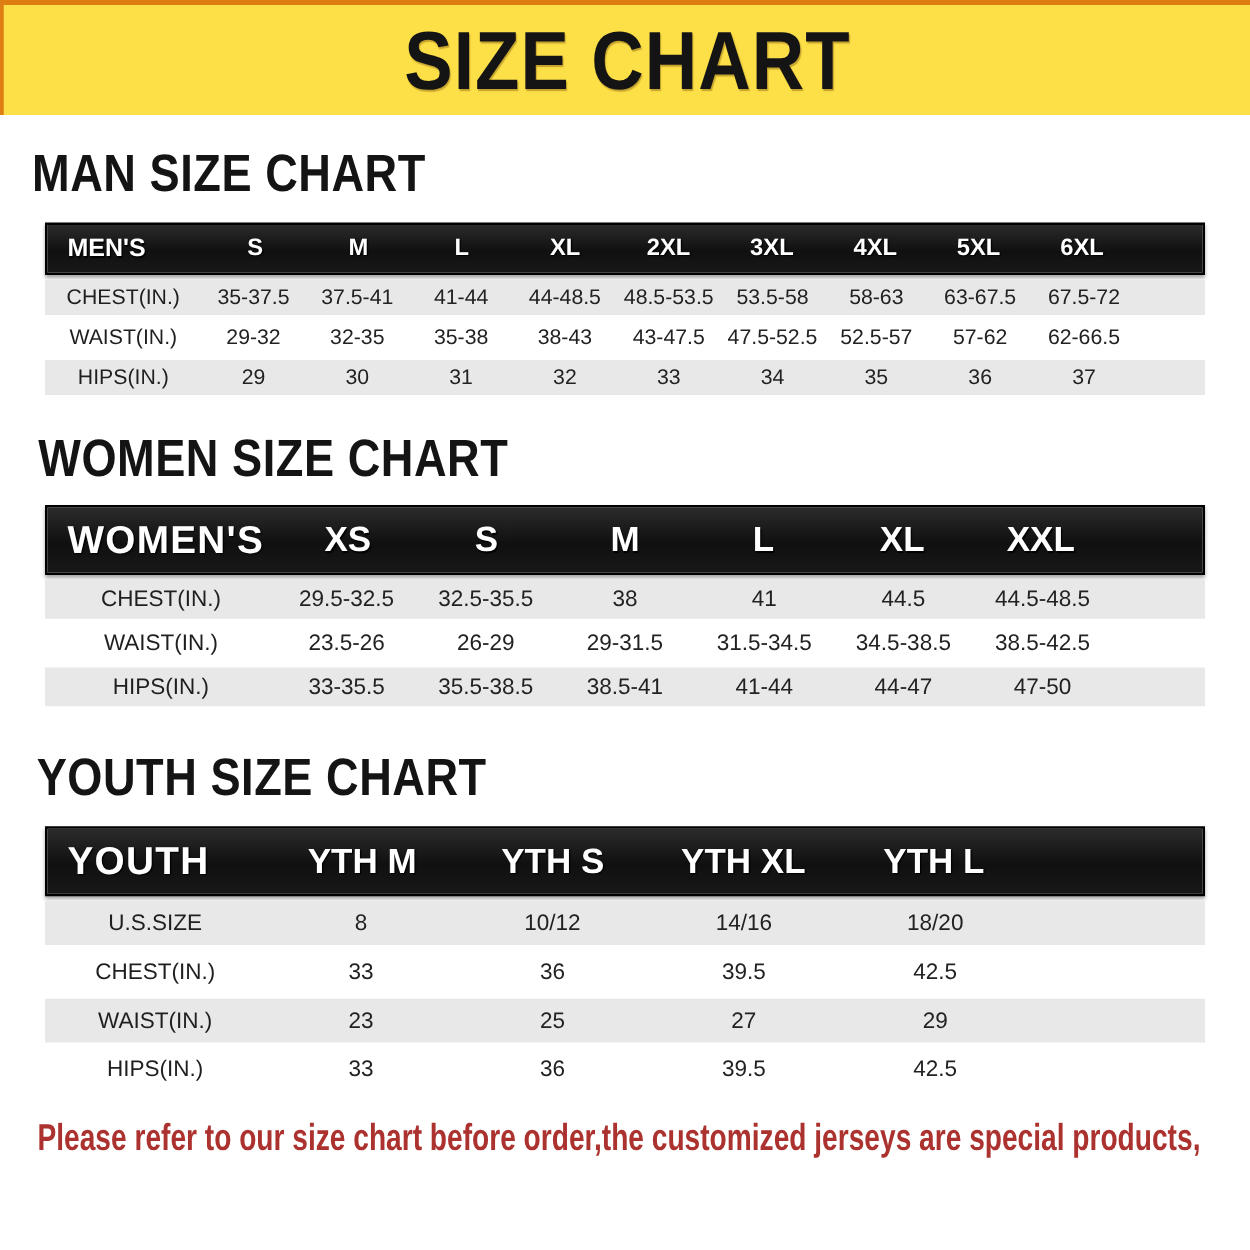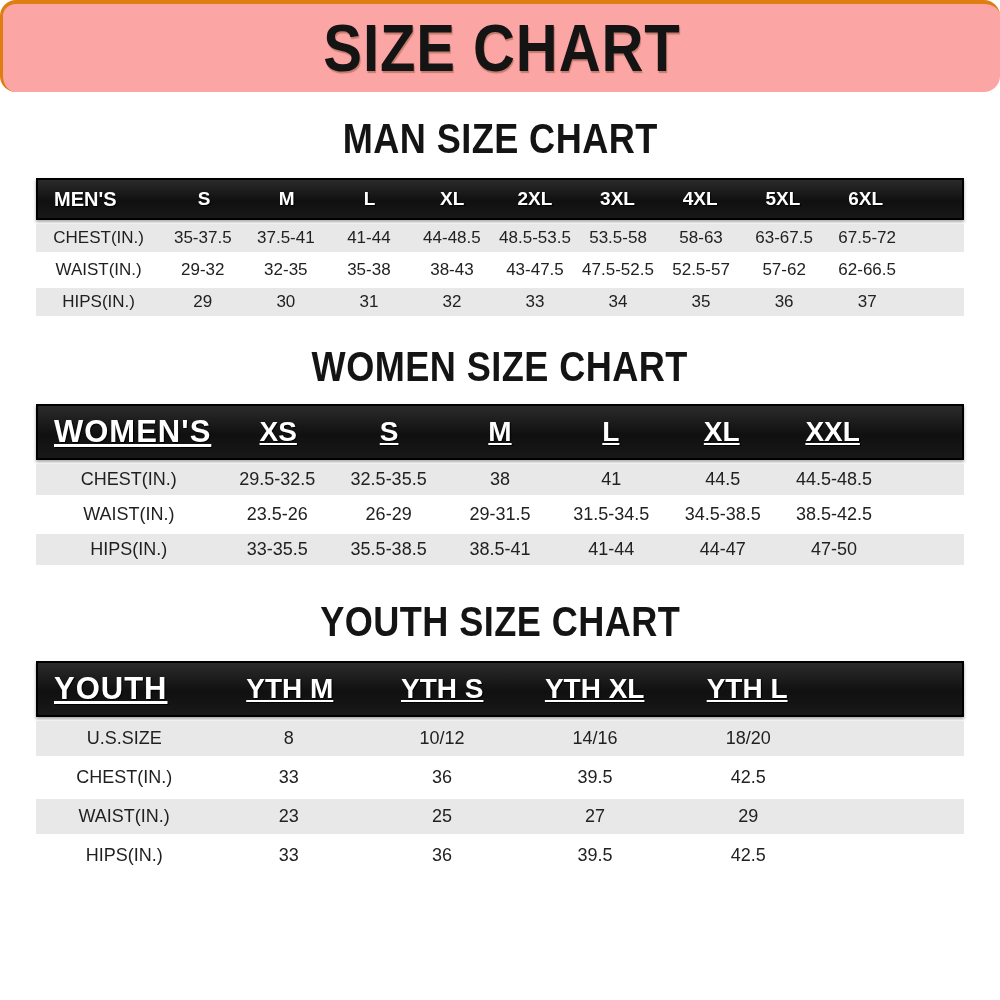--- a/index.html
+++ b/index.html
@@ -2,50 +2,50 @@
 <html><head>
 <meta charset="utf-8">
 <style>
   html,body{margin:0;padding:0;}
   body{
     width:1000px;height:1000px;background:#ffffff;
     font-family:"Liberation Sans",sans-serif;color:#1a1a1a;overflow:hidden;
   }
   
   .banner{
-    height:88px;background:#fca5a5;
+    height:88px;background:#fde047;
     border-top:4px solid #DE7D12;border-left:3px solid #DE7D12;
-    display:flex;align-items:center;justify-content:center;border-radius:16px;
+    display:flex;align-items:center;justify-content:center;
   }
   .banner-title{
     display:inline-block;font-weight:900;font-size:66px;line-height:1;
     color:#141414;letter-spacing:1px;transform:scaleX(.88);
     text-shadow:1px 2px 1px rgba(90,45,0,.35);white-space:nowrap;
   }
   
-  .section-heading{text-align:center;line-height:1;}
+  .section-heading{line-height:1;}
   .section-heading span{
     display:inline-block;font-weight:900;font-size:42px;color:#141414;
     transform:scaleX(.86);white-space:nowrap;letter-spacing:0.5px;
   }
   .h-man{margin:26px 0 18px 0;}
   .h-women{margin:30px 0 16px 0;}
   .h-youth{margin:36px 0 18px 0;}
   
   .size-table{width:928px;margin:0 auto 0 36px;}
   .row{display:grid;align-items:center;}
   .t-men  .row{grid-template-columns:13.5% repeat(9,8.95%) 1fr;}
   .t-women .row{grid-template-columns:20% repeat(6,12%) 1fr;}
   .t-youth .row{grid-template-columns:19% repeat(4,16.5%) 1fr;}
   .bar{
     background:linear-gradient(180deg,#2b2b2b 0%,#101010 55%,#181818 100%);
     border:2px solid #000;color:#fff;box-shadow:0 2px 3px rgba(0,0,0,.35);
   }
   .t-men .bar{height:38px;}
-  .t-women .bar,.t-youth .bar{height:52px;text-decoration:underline;}
+  .t-women .bar,.t-youth .bar{height:52px;}
   .bar-label{
     font-weight:800;text-align:left;padding-left:16px;white-space:nowrap;
     text-shadow:1px 1px 1px #000;
   }
   .t-men .bar-label{font-size:20px;}
   .t-women .bar-label,.t-youth .bar-label{font-size:31px;letter-spacing:1px;}
   .col{font-weight:700;text-align:center;text-shadow:1px 1px 1px #000;white-space:nowrap;}
   .t-men .col{font-size:19px;}
   .t-women .col,.t-youth .col{font-size:28px;}
   .data-row{margin-top:4px;color:#222;}
@@ -215,13 +215,14 @@
       <div class="row-label">HIPS(IN.)</div>
       <div class="cell">33</div>
       <div class="cell">36</div>
       <div class="cell">39.5</div>
       <div class="cell">42.5</div>
       <div class="cell"></div>
     </div>
   </div>
 
 <div class="footer">
+  <span class="footer-line"><span>Please refer to our size chart before order,the customized jerseys are special products,</span></span>
 </div>
 
 </body></html>

